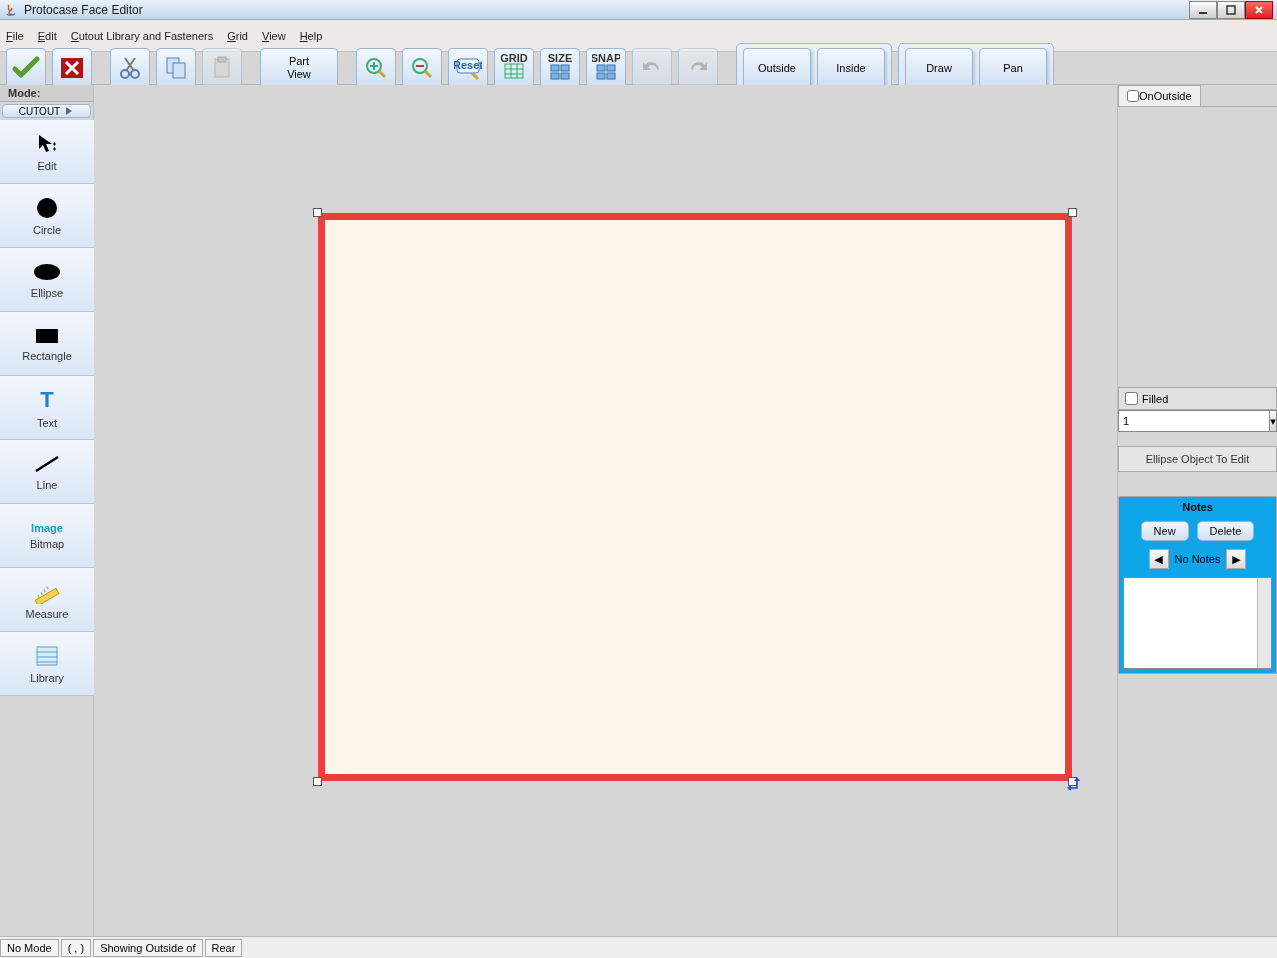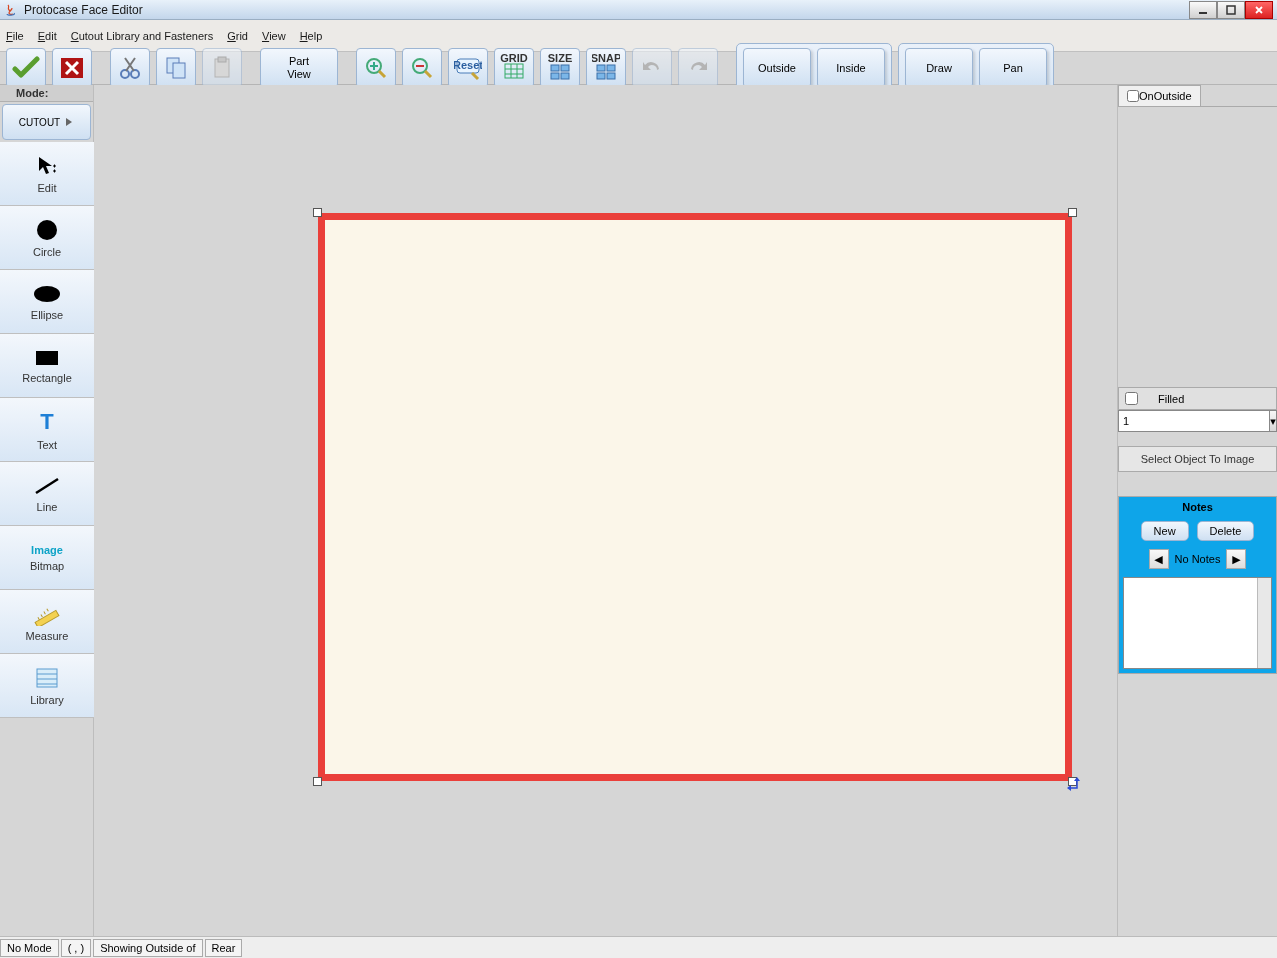--- a/index.html
+++ b/index.html
@@ -15,38 +15,38 @@
 .menubar .menu-item .ul { text-decoration:underline;}
 .toolbar { height:33px; background:#d6d6d6; display:flex; align-items:center; padding:4px 6px; gap:6px; border-bottom:1px solid #b5b5b5;}
 .tb-btn { height:40px; min-width:40px; border:1px solid #9cb5d3; background:linear-gradient(#f2f7fd,#cfe0f2); border-radius:4px; display:flex; align-items:center; justify-content:center; cursor:pointer; padding:0 4px;}
 .tb-btn.big { min-width:78px; flex-direction:column; line-height:1.2;}
 .tb-btn.seg { min-width:68px;}
 .tb-btn.shadow { box-shadow: 2px 2px 3px rgba(0,0,0,0.15);}
 .tb-sep { width:6px;}
 .tb-group { display:flex; gap:6px; border:1px solid #9cb5d3; border-radius:5px; padding:4px 6px; background:linear-gradient(#eaf1fa,#d5e4f4);}
 .content { flex:1; display:flex; min-height:0;}
 .left-col { width:94px; background:#d6d6d6; border-right:1px solid #bdbdbd; display:flex; flex-direction:column;}
-.mode-label { padding:2px 16px; font-weight:bold; color:#333; background:#cfcfcf; border-bottom:1px solid #b0b0b0;}
-.mode-btn { margin:2px; height:36px; border:1px solid #9cb5d3; background:linear-gradient(#f2f7fd,#cfe0f2); border-radius:4px; display:flex; align-items:center; justify-content:center; gap:4px; cursor:pointer;}
+.mode-label { padding:2px 8px; font-weight:bold; color:#333; background:#cfcfcf; border-bottom:1px solid #b0b0b0;}
+.mode-btn { margin:2px; height:14px; border:1px solid #9cb5d3; background:linear-gradient(#f2f7fd,#cfe0f2); border-radius:4px; display:flex; align-items:center; justify-content:center; gap:4px; cursor:pointer;}
 .tool-btn { margin:0; width:94px; height:64px; border-bottom:1px solid #bfbfbf; background:linear-gradient(#f3f7fc,#d8e6f5); display:flex; flex-direction:column; align-items:center; justify-content:center; gap:4px; cursor:pointer;}
 .tool-btn .label { color:#333;}
 .canvas-area { flex:1; background:#d6d6d6; position:relative;}
 .face-wrap { position:absolute; left:224px; top:128px; width:754px; height:568px;}
 .face-outer { position:absolute; inset:0; border:7px solid #ea3f3a; background:#fbf6e9;}
 .handle { position:absolute; width:9px; height:9px; background:#fff; border:1px solid #555;}
 .h-tl { left:-5px; top:-5px;}
 .h-tr { right:-5px; top:-5px;}
 .h-bl { left:-5px; bottom:-5px;}
 .h-br { right:-5px; bottom:-5px;}
 .right-panel { width:160px; background:#d6d6d6; border-left:1px solid #bdbdbd; display:flex; flex-direction:column; gap:0;}
 .tab-strip { display:flex; border-bottom:1px solid #aaa; background:#d6d6d6;}
 .tab { padding:4px 8px; border:1px solid #aaa; border-bottom:none; background:#f0f0f0; display:flex; align-items:center; cursor:pointer;}
 .tab input { margin:0; width:12px; height:12px;}
 .blank-area { height:280px; background:#d6d6d6;}
-.filled-row { display:flex; align-items:center; gap:20px; padding:4px 6px; border:1px solid #aaa; background:#e0e0e0;}
+.filled-row { display:flex; align-items:center; gap:4px; padding:4px 6px; border:1px solid #aaa; background:#e0e0e0;}
 .dropdown-line { display:flex; border:1px solid #888; background:#fff; height:22px;}
 .dropdown-line input { flex:1; border:none; padding:0 4px;}
 .dropdown-line button { width:18px; border:none; border-left:1px solid #888; background:linear-gradient(#f7f7f7,#d8d8d8); cursor:pointer;}
 .section-header { padding:6px 4px; text-align:center; border:1px solid #aaa; background:#e6e6e6; color:#333; font-weight:normal;}
 .notes-panel { border:1px solid #aaa; background:#0ea5e9; display:flex; flex-direction:column;margin-top:24px;}
 .notes-title { text-align:center; font-weight:bold; padding:4px 0;}
 .notes-btns { display:flex; justify-content:center; gap:8px; padding:4px 0;}
 .nbtn { padding:3px 12px; border:1px solid #9cb5d3; background:linear-gradient(#f2f7fd,#cfe0f2); border-radius:5px; cursor:pointer;}
 .notes-nav { display:flex; justify-content:center; align-items:center; gap:6px; padding:4px 0;}
 .nav-arrow { width:20px; height:20px; border:1px solid #aaa; background:linear-gradient(#f8f8f8,#ddd); display:flex; align-items:center; justify-content:center; cursor:pointer;}
@@ -299,21 +299,21 @@
     <div class="blank-area"></div>
     <div class="filled-row">
       <input type="checkbox" style="">
       <span>Filled</span>
     </div>
     <div class="dropdown-line">
       <input type="text" value="1" style="">
       <button>▾</button>
     </div>
     <div style="height:14px;"></div>
-    <div class="section-header">Select Object To Image</div>
+    <div class="section-header">Ellipse Object To Edit</div>
     <div class="notes-panel">
       <div class="notes-title">Notes</div>
       <div class="notes-btns">
         <div class="nbtn">New</div>
         <div class="nbtn">Delete</div>
       </div>
       <div class="notes-nav">
         <div class="nav-arrow">◀</div>
         <span>No Notes</span>
         <div class="nav-arrow">▶</div>

